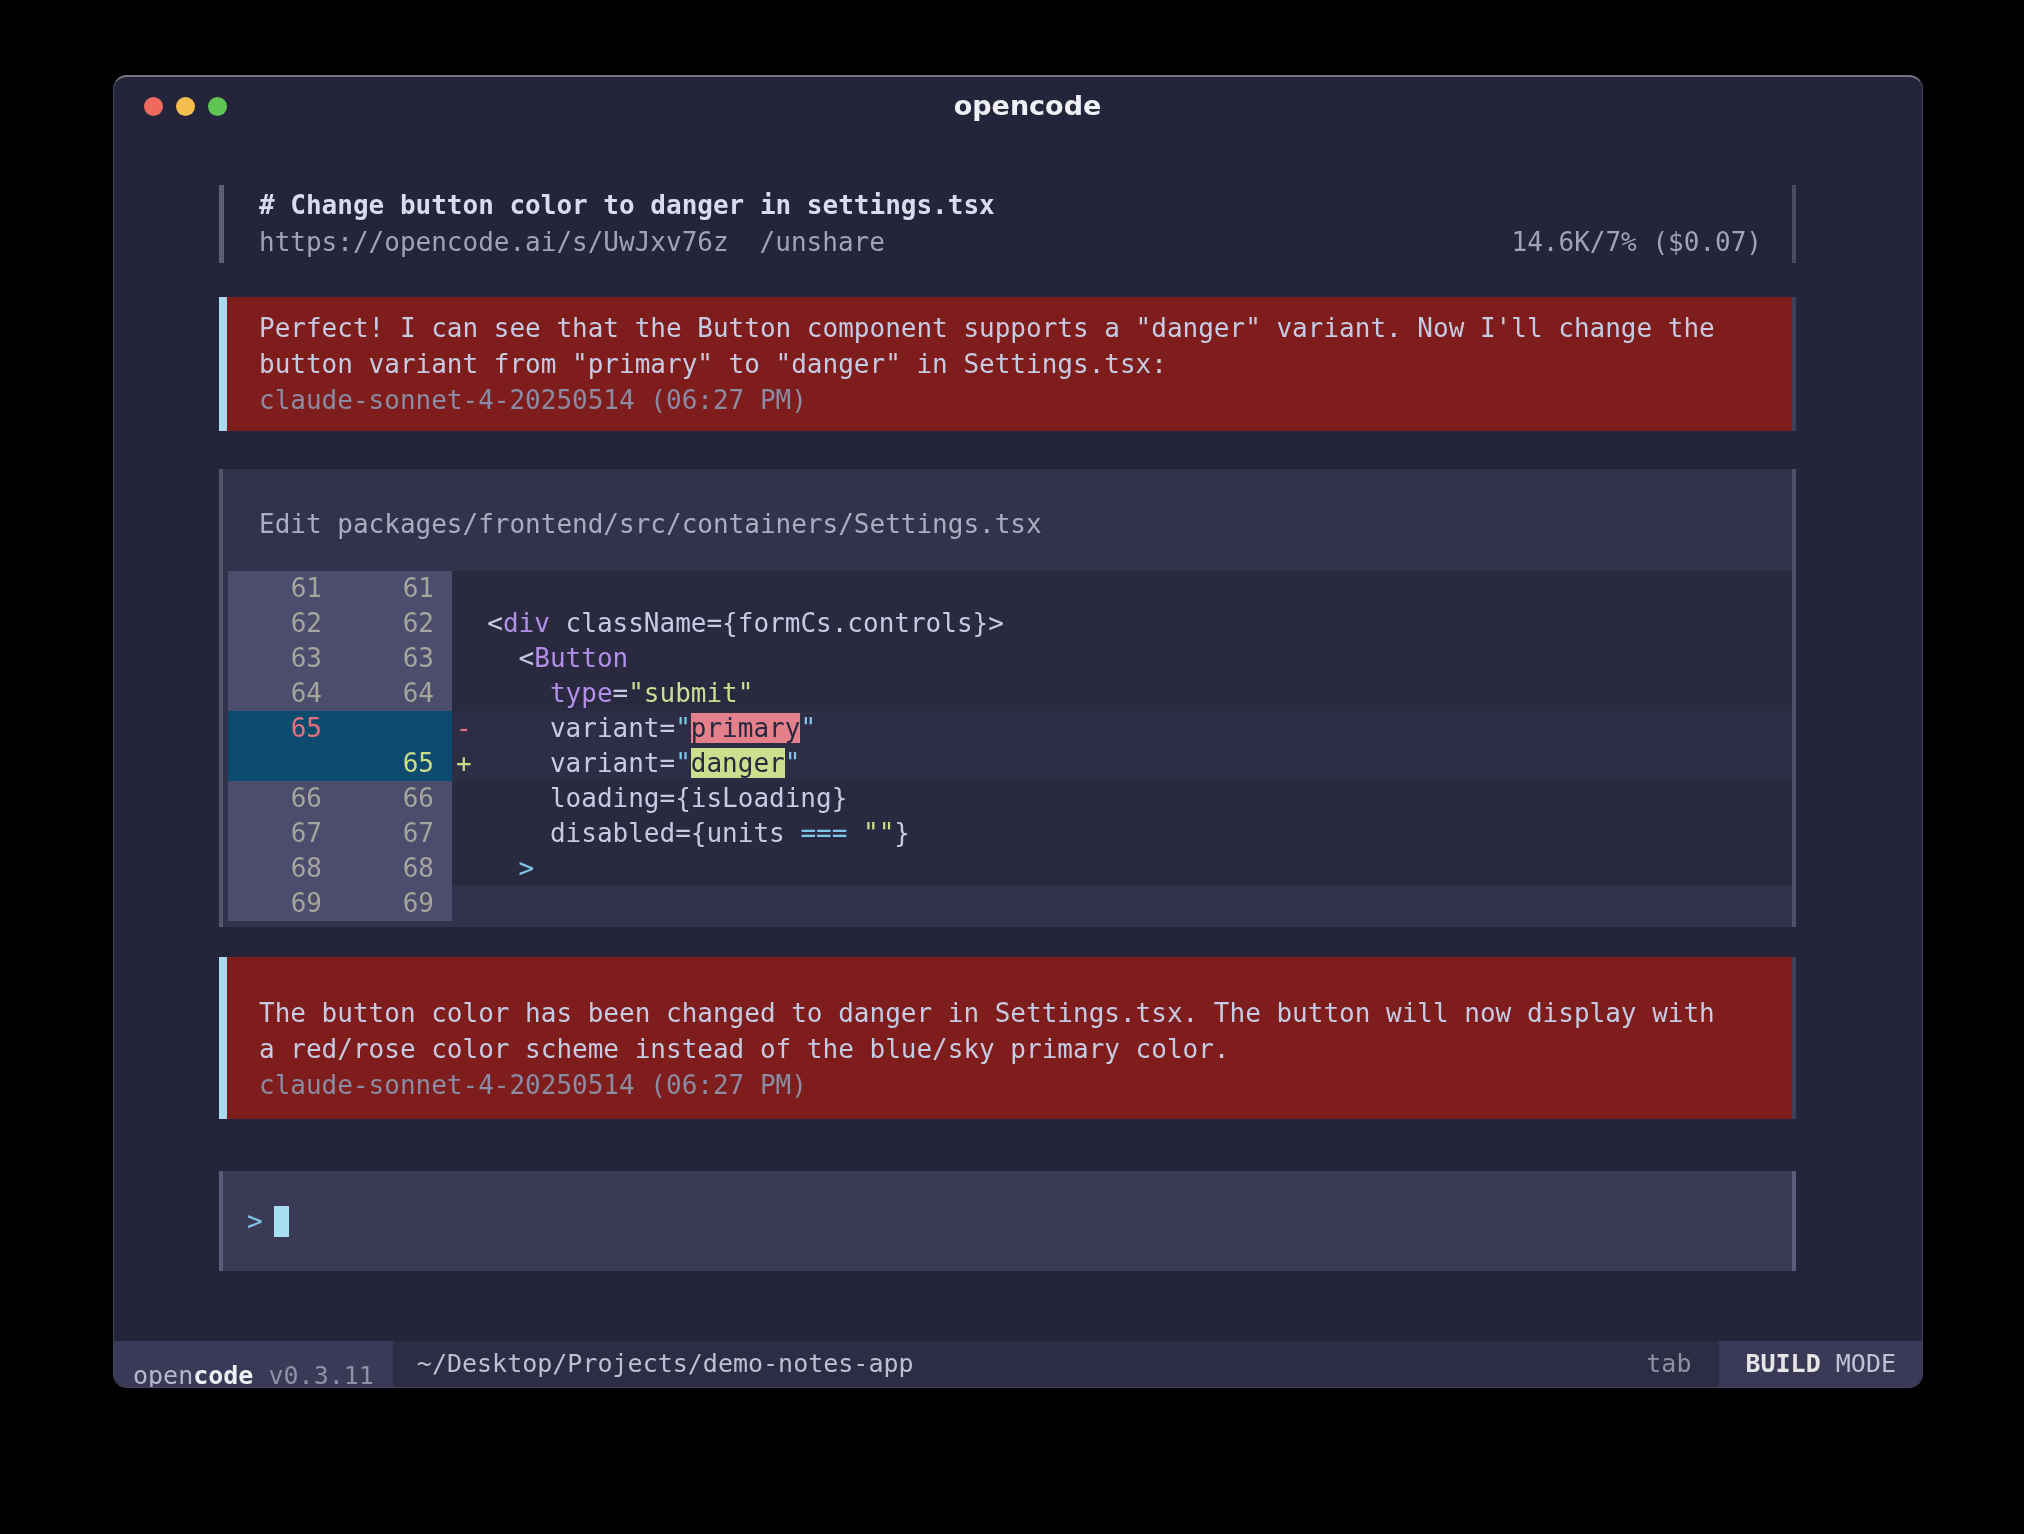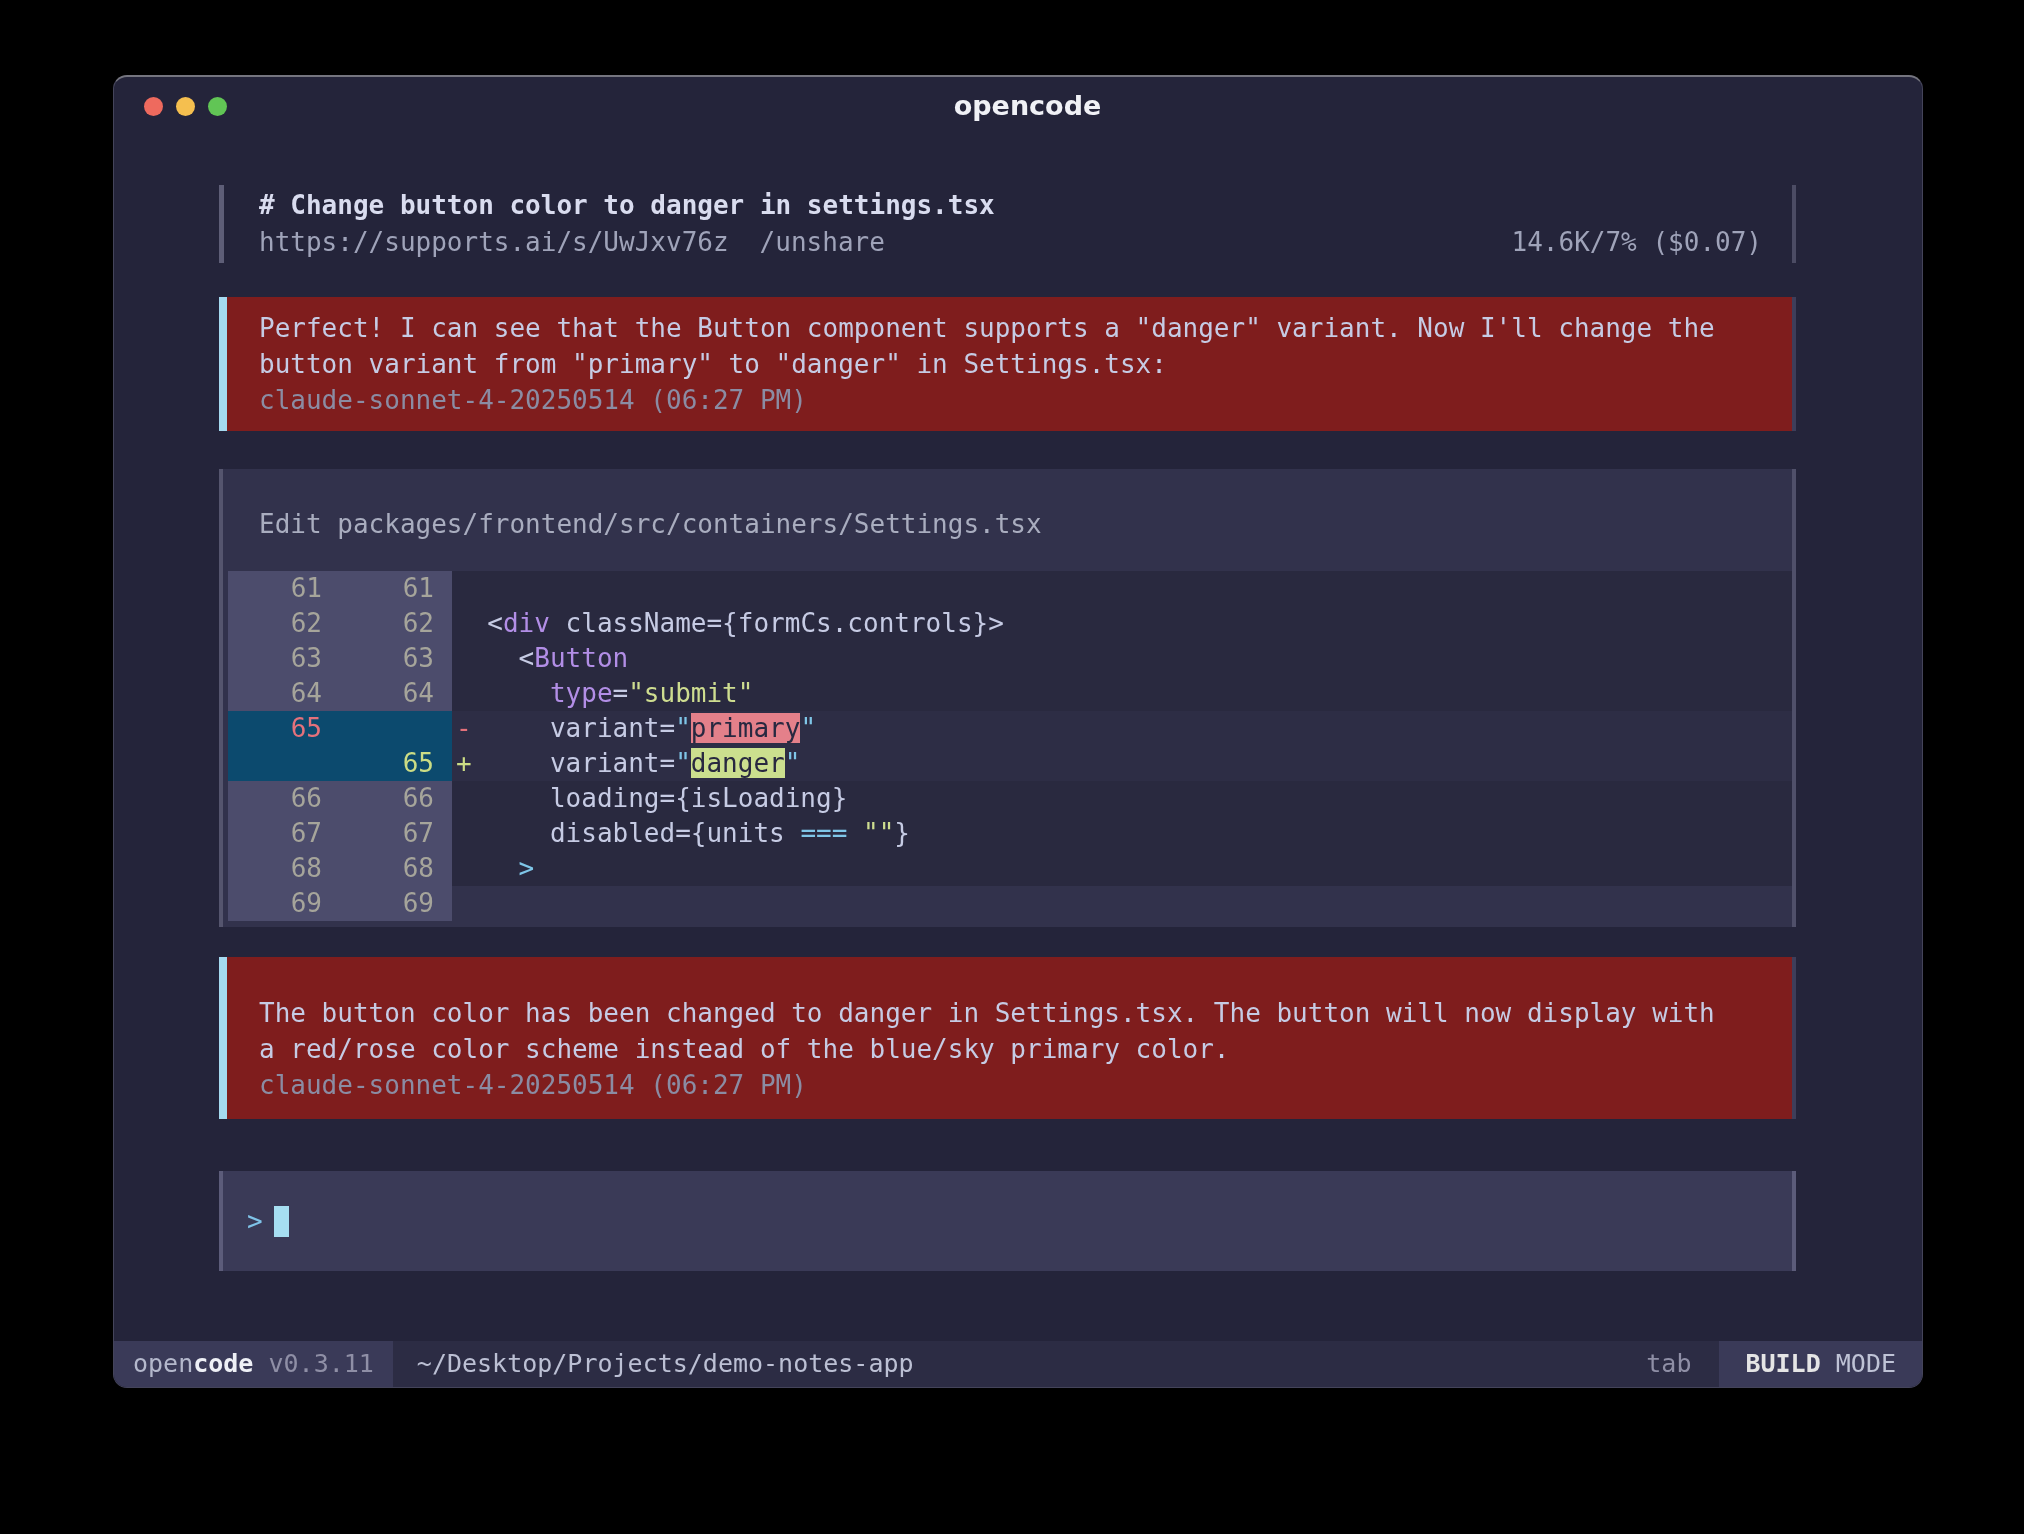--- a/index.html
+++ b/index.html
@@ -83,21 +83,21 @@
   .footer { margin-top:17px; height:30px; line-height:30px; display:flex; justify-content:space-between; padding-left:7px; }
   .hint-key { color:#b9bed6; }
   .hint-act { color:#8d8da4; margin-left:15px; }
   .model-provider { color:#9a9ab0; }
   .model-name { color:#c6cbe4; margin-left:15px; }
   
   .statusbar {
     flex:none; height:46px; background:#2c2c44; display:flex; align-items:stretch;
     font-size:25px; line-height:46px; margin-top:auto;
   }
-  .sb-seg { background:#3a3a58; padding:0 19px; white-space:pre; }
+  .sb-seg { background:#3a3a58; padding:12px 19px; white-space:pre; }
   .sb-app { color:#b4b8cc; }
   .sb-app-b { color:#eef0f6; font-weight:bold; }
   .sb-ver { color:#8f8fa6; }
   .sb-path { margin-left:24px; color:#bcc0d4; }
   .sb-spacer { flex:1; }
   .sb-tab { color:#8f8fa6; margin-right:28px; }
   .sb-mode { padding:0 26px; white-space:pre; }
   .sb-mode-b { color:#e5e5e5; font-weight:bold; }
   .sb-mode-r { color:#bfc3d6; }
 </style>
@@ -114,21 +114,21 @@
     </div>
     <div class="wtitle">opencode</div>
   </div>
 
   <div class="content">
 
     <div class="sess-header">
       <div class="sess-title"># Change button color to danger in settings.tsx</div>
       <div class="sess-sub">
         <span>
-          <span class="share-url">https://supports.ai/s/UwJxv76z</span><span class="unshare">/unshare</span>
+          <span class="share-url">https://opencode.ai/s/UwJxv76z</span><span class="unshare">/unshare</span>
         </span>
         <span class="stats">14.6K/7% ($0.07)</span>
       </div>
     </div>
 
     <div class="msg first">
       <div>Perfect! I can see that the Button component supports a "danger" variant. Now I'll change the</div>
       <div>button variant from "primary" to "danger" in Settings.tsx:</div>
       <div class="meta">claude-sonnet-4-20250514 (06:27 PM)</div>
     </div>

